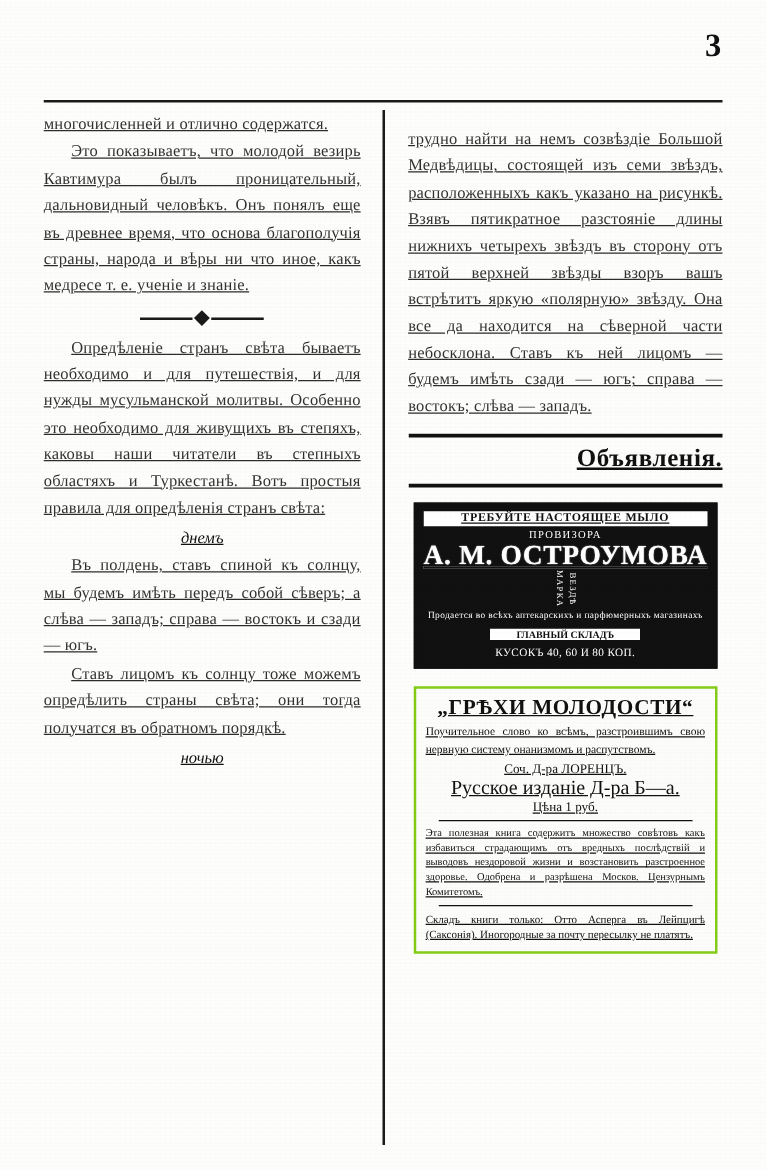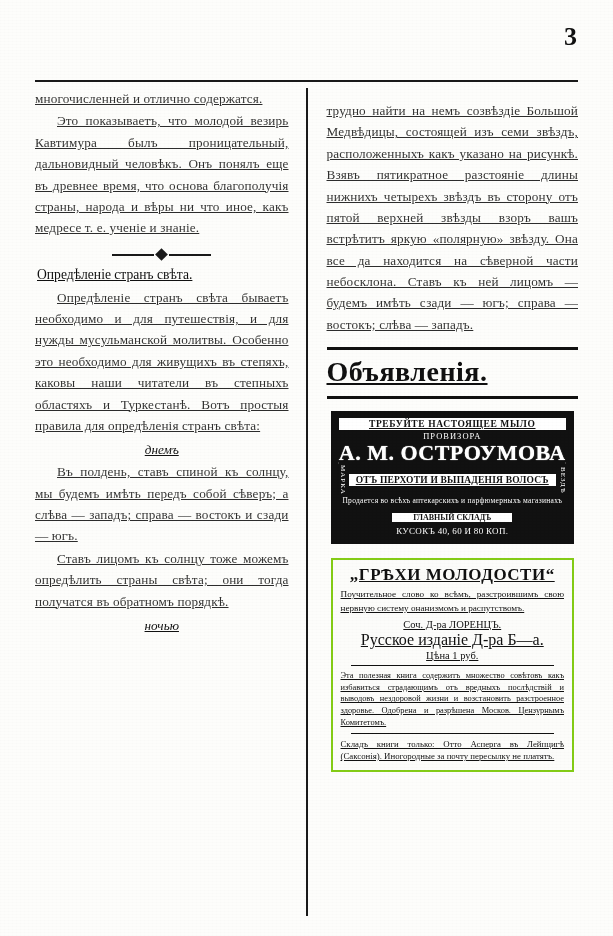--- a/index.html
+++ b/index.html
@@ -121,22 +121,22 @@
     vertical-align: middle;
     margin: 0 3px;
   }
   
   .ads-rule {
     height: 3px;
     background: #111;
     margin: 12px 0 0 0;
   }
   .ads-title {
-    text-align: left;
-    font-size: 28px;
+    text-align: right;
+    font-size: 20px;
     font-weight: bold;
     font-family: "Liberation Serif", serif;
     margin: 6px 0 8px 0;
     letter-spacing: .5px;
   }
   .ads-rule-2 {
     height: 3px;
     background: #111;
     margin: 0 0 12px 0;
   }
@@ -296,21 +296,20 @@
     <div class="col-divider"></div>
 
     <div class="col col-left">
       <p class="body faded">многочисленней и отлично содержатся.</p>
       <p class="body indent faded">Это показываетъ, что молодой везирь Кавтимура былъ проницательный, дальновидный человѣкъ. Онъ понялъ еще въ древнее время, что основа благополучія страны, народа и вѣры ни что иное, какъ медресе т. е. ученіе и знаніе.</p>
 
       <div class="divider-orn">
         <span class="dash"></span><span class="diamond"></span><span class="dash"></span>
       </div>
 
-      <div class="heading">Опредѣленіе странъ свѣта.</div>
 
       <p class="body indent faded">Опредѣленіе странъ свѣта бываетъ необходимо и для путешествія, и для нужды мусульманской молитвы. Особенно это необходимо для живущихъ въ степяхъ, каковы наши читатели въ степныхъ областяхъ и Туркестанѣ. Вотъ простыя правила для опредѣленія странъ свѣта:</p>
 
       <div class="subhead-ital">днемъ</div>
 
       <p class="body indent faded">Въ полдень, ставъ спиной къ солнцу, мы будемъ имѣть передъ собой сѣверъ; а слѣва — западъ; справа — востокъ и сзади — югъ.</p>
       <p class="body indent faded">Ставъ лицомъ къ солнцу тоже можемъ опредѣлить страны свѣта; они тогда получатся въ обратномъ порядкѣ.</p>
 
       <div class="subhead-ital">ночью</div>
 
@@ -322,21 +321,20 @@
       <div class="ads-rule"></div>
       <div class="ads-title">Объявленія.</div>
       <div class="ads-rule-2"></div>
 
       <div class="ad-soap">
         <span class="line1">ТРЕБУЙТЕ НАСТОЯЩЕЕ МЫЛО</span>
         <span class="line2">ПРОВИЗОРА</span>
         <span class="brand">А. М. ОСТРОУМОВА</span>
         <div class="mid-row">
           <span class="side-v">МАРКА</span>
-          <span class="claim">ОТЪ ПЕРХОТИ И ВЫПАДЕНІЯ ВОЛОСЪ</span>
           <span class="side-v">ВЕЗДѢ</span>
         </div>
         <span class="sub1">Продается во всѣхъ аптекарскихъ и парфюмерныхъ магазинахъ</span>
         <span class="sub2">ГЛАВНЫЙ СКЛАДЪ</span>
         <span class="price">КУСОКЪ 40, 60 И 80 КОП.</span>
       </div>
 
       <div class="ad-book">
         <div class="title">„ГРѢХИ МОЛОДОСТИ“</div>
         <p class="desc">Поучительное слово ко всѣмъ, разстроившимъ свою нервную систему онанизмомъ и распутствомъ.</p>

